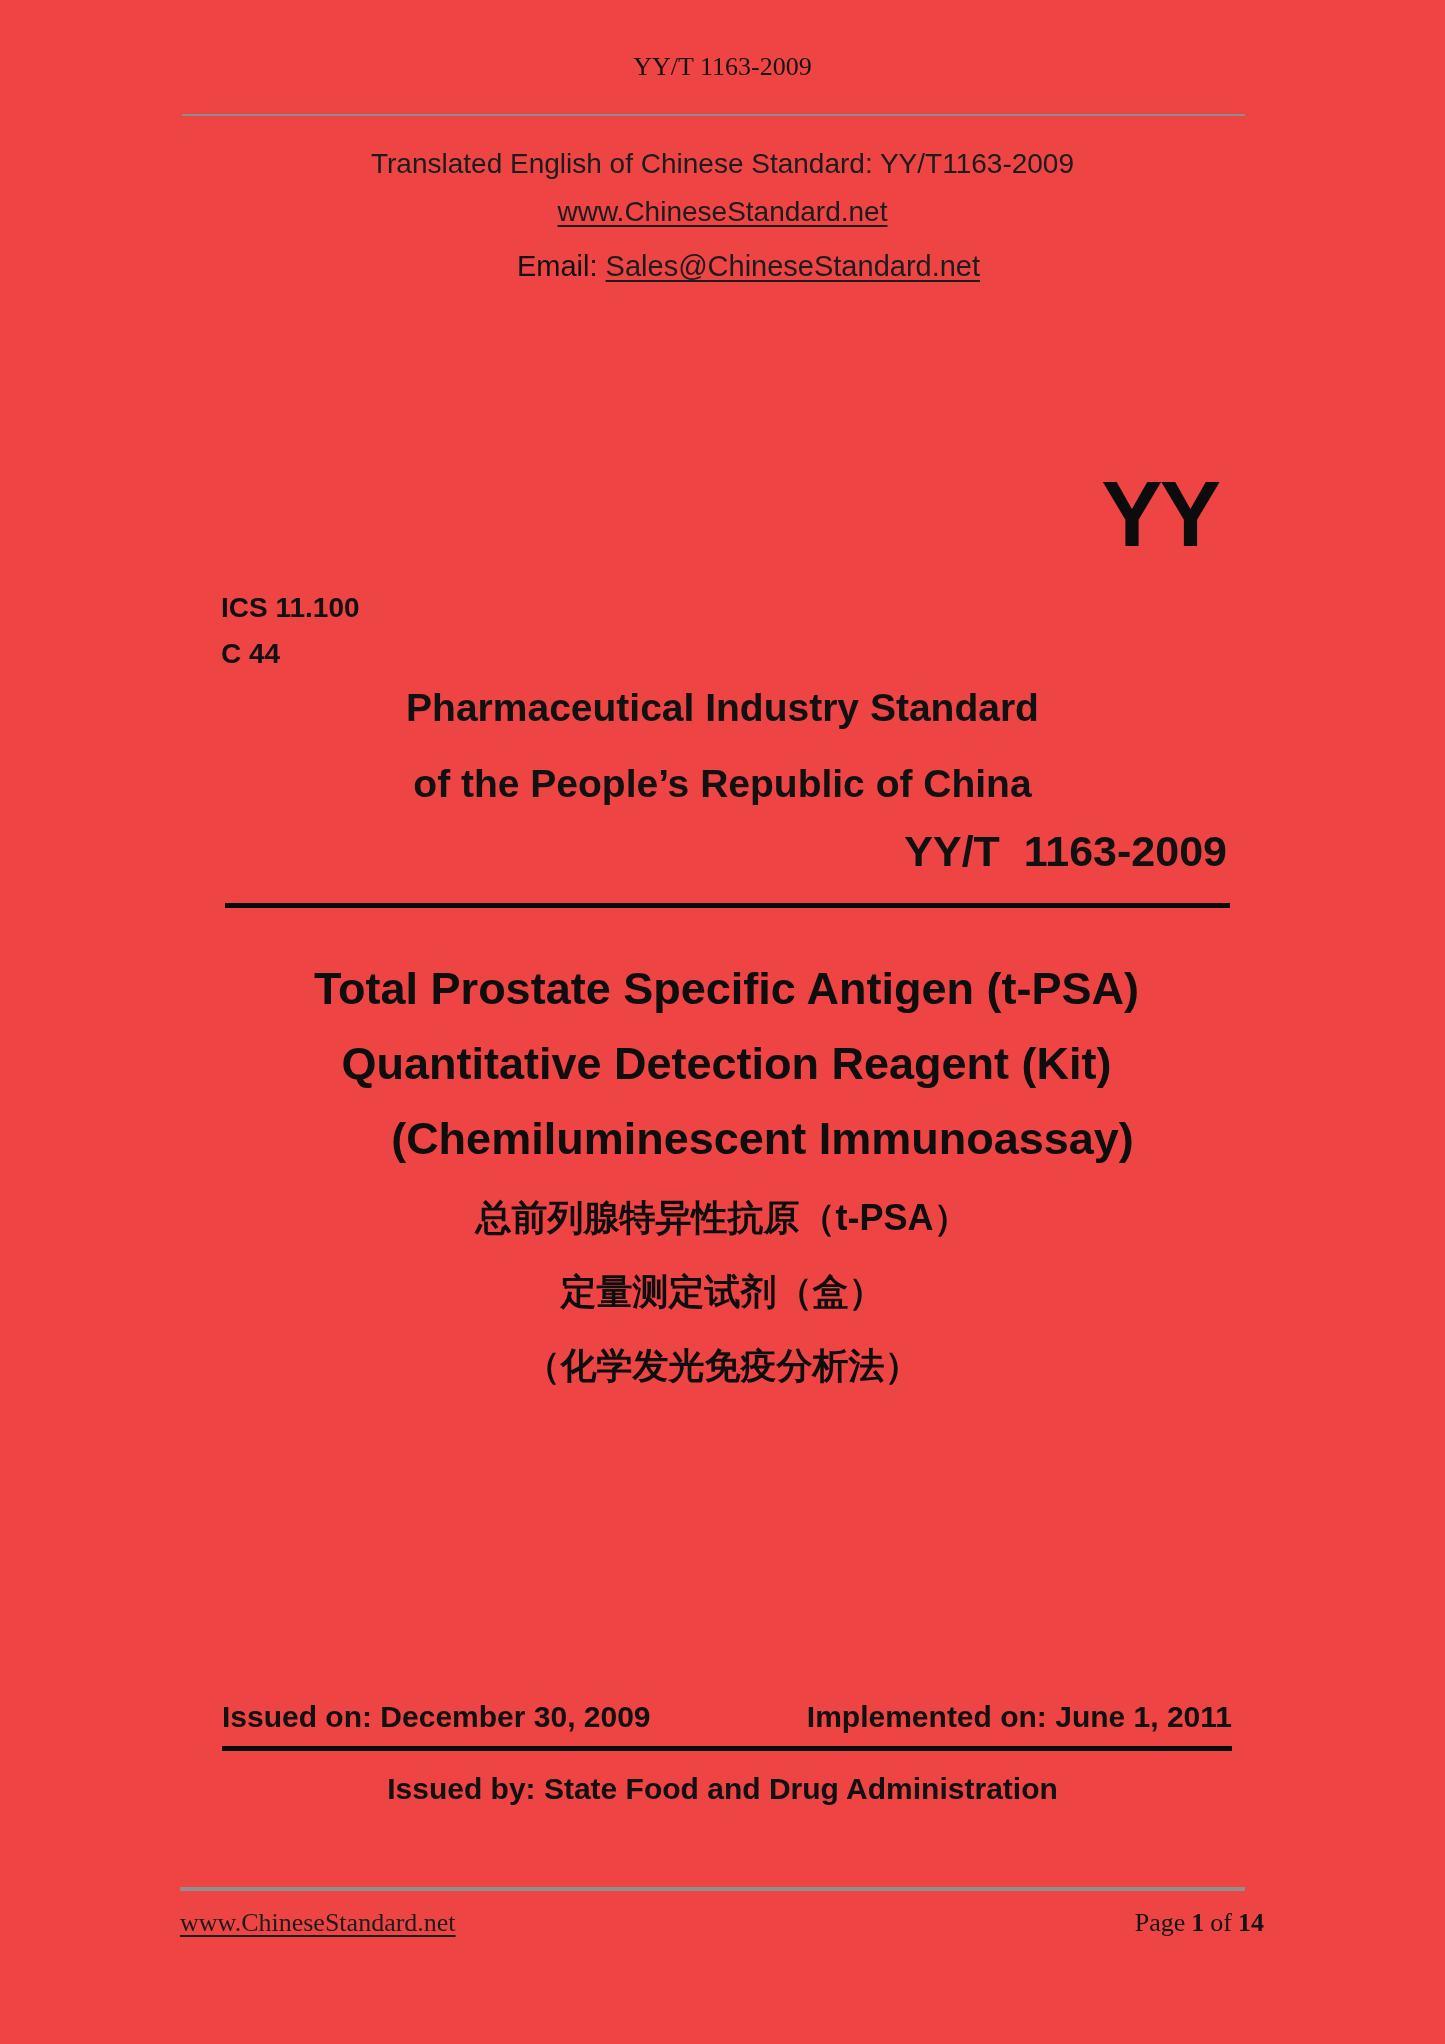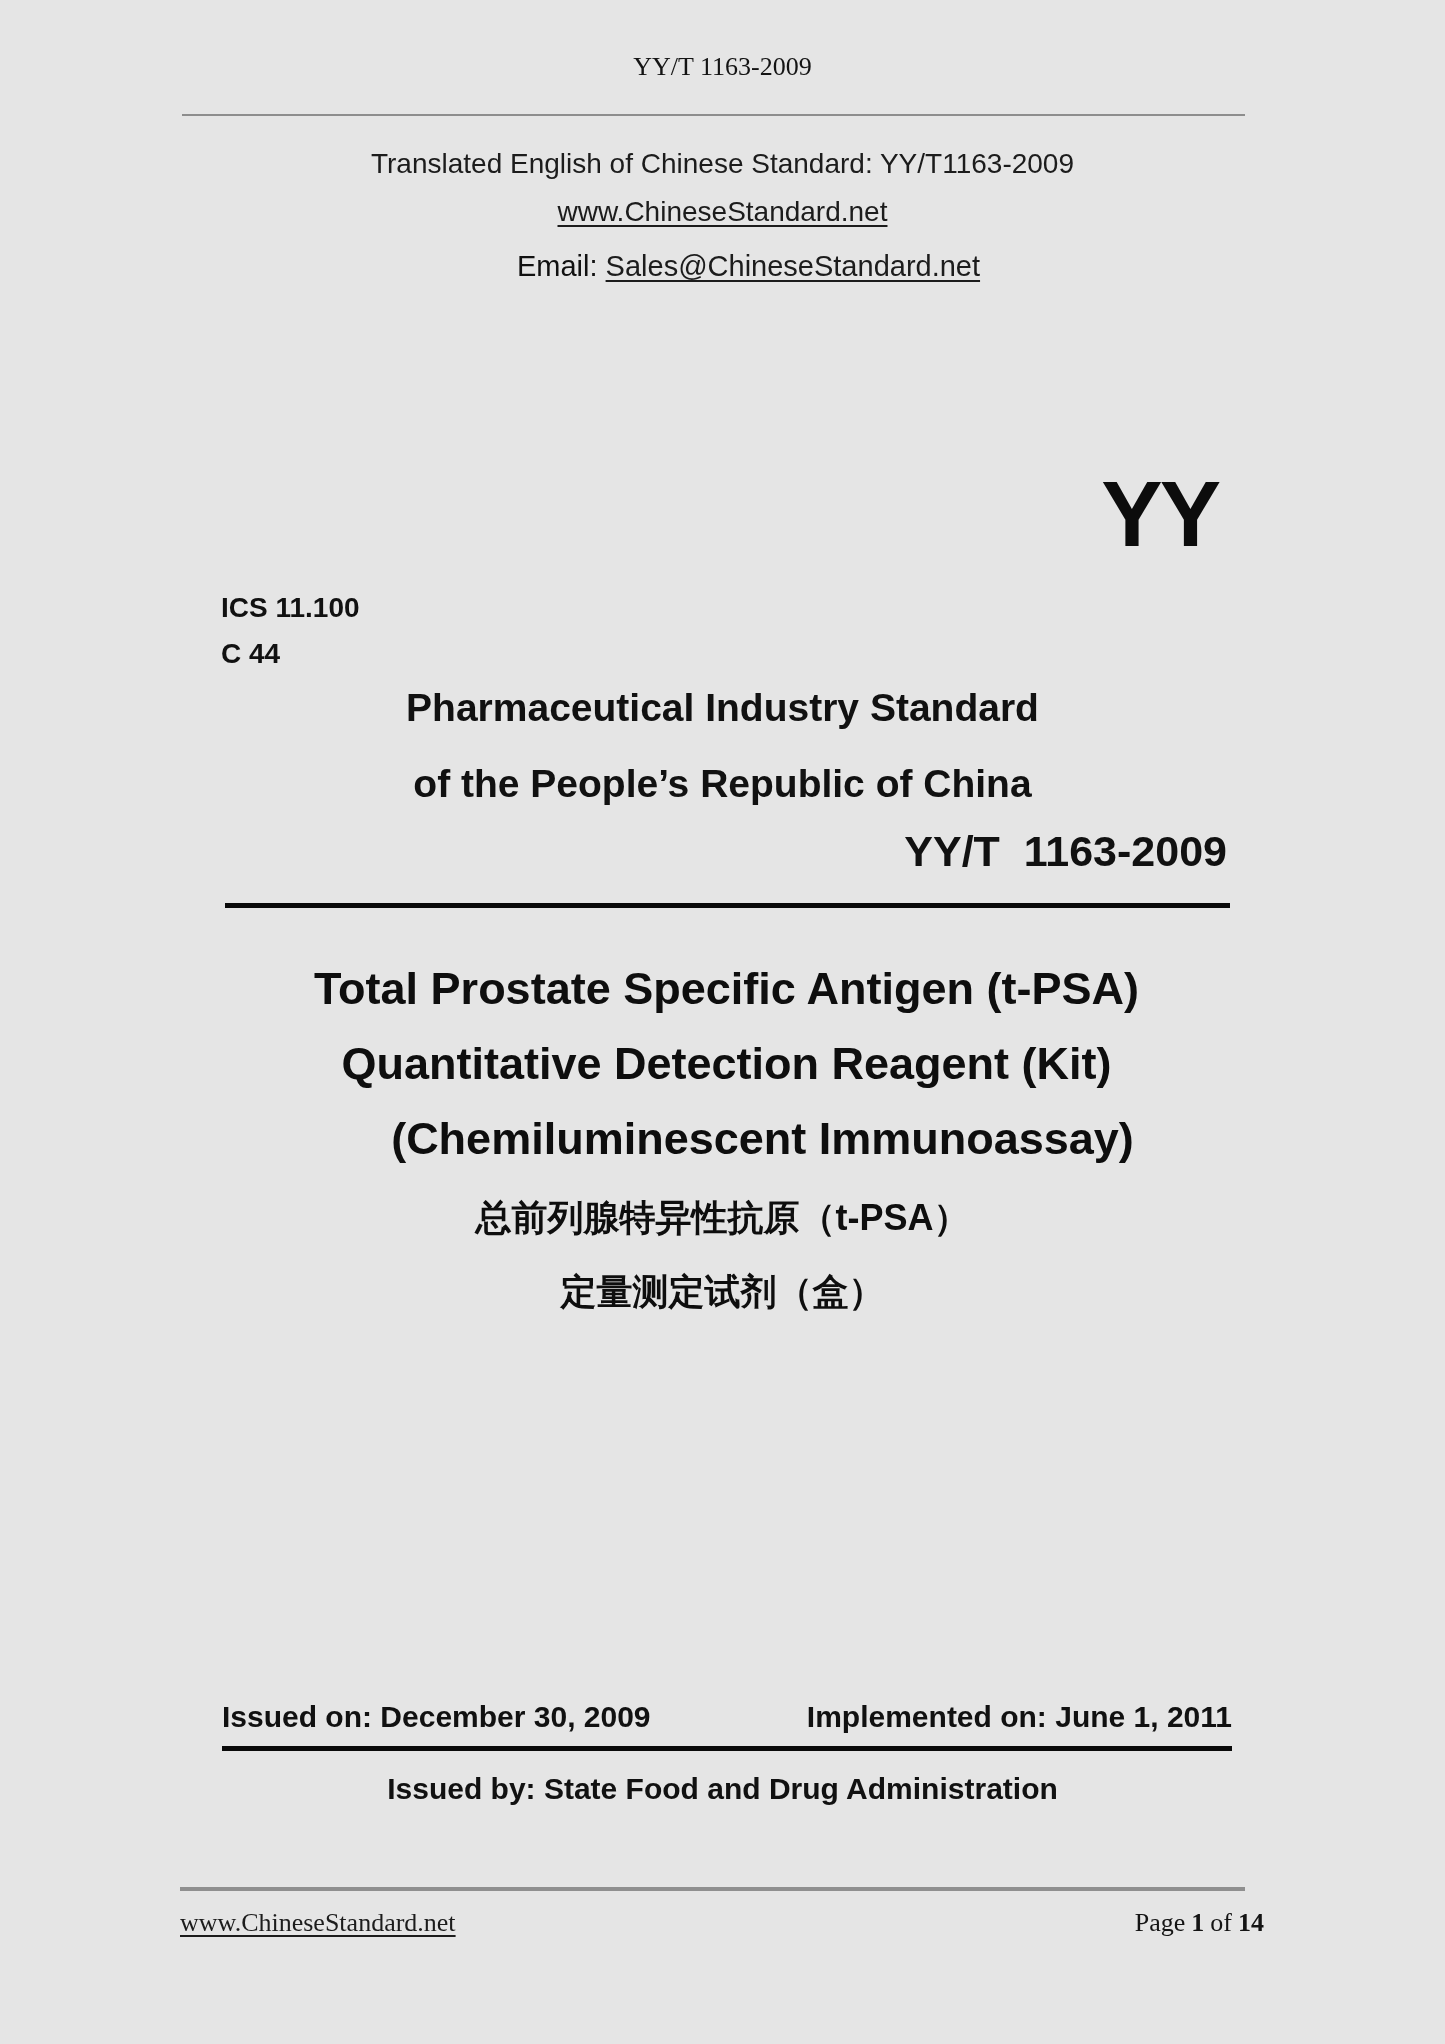--- a/index.html
+++ b/index.html
@@ -4,21 +4,21 @@
 <style>
   html, body {
     margin: 0;
     padding: 0;
     background: #ffffff;
   }
   .page {
     position: relative;
     width: 1445px;
     height: 2044px;
-    background: #e5e5e5;
+    background: #ef4444;
     overflow: hidden;
     font-family: "Liberation Sans", sans-serif;
     color: #111111;
   }
 
   
   .top-std-number {
     position: absolute;
     top: 52px;
     left: 0;
@@ -246,20 +246,21 @@
   <div class="body-line2">of the People’s Republic of China</div>
   <div class="std-num-mid">YY/T  1163-2009</div>
   <div class="mid-rule"></div>
 
   <div class="title-en t1">Total Prostate Specific Antigen (t-PSA)</div>
   <div class="title-en t2">Quantitative Detection Reagent (Kit)</div>
   <div class="title-en t3">(Chemiluminescent Immunoassay)</div>
 
   <div class="title-zh z1">总前列腺特异性抗原（t-PSA）</div>
   <div class="title-zh z2">定量测定试剂（盒）</div>
+  <div class="title-zh z3">（化学发光免疫分析法）</div>
 
   <div class="issue-row">
     <span>Issued on: December 30, 2009</span>
     <span>Implemented on: June 1, 2011</span>
   </div>
   <div class="issue-rule"></div>
   <div class="issued-by">Issued by: State Food and Drug Administration</div>
 
   <div class="footer-rule"></div>
   <div class="footer-row">

